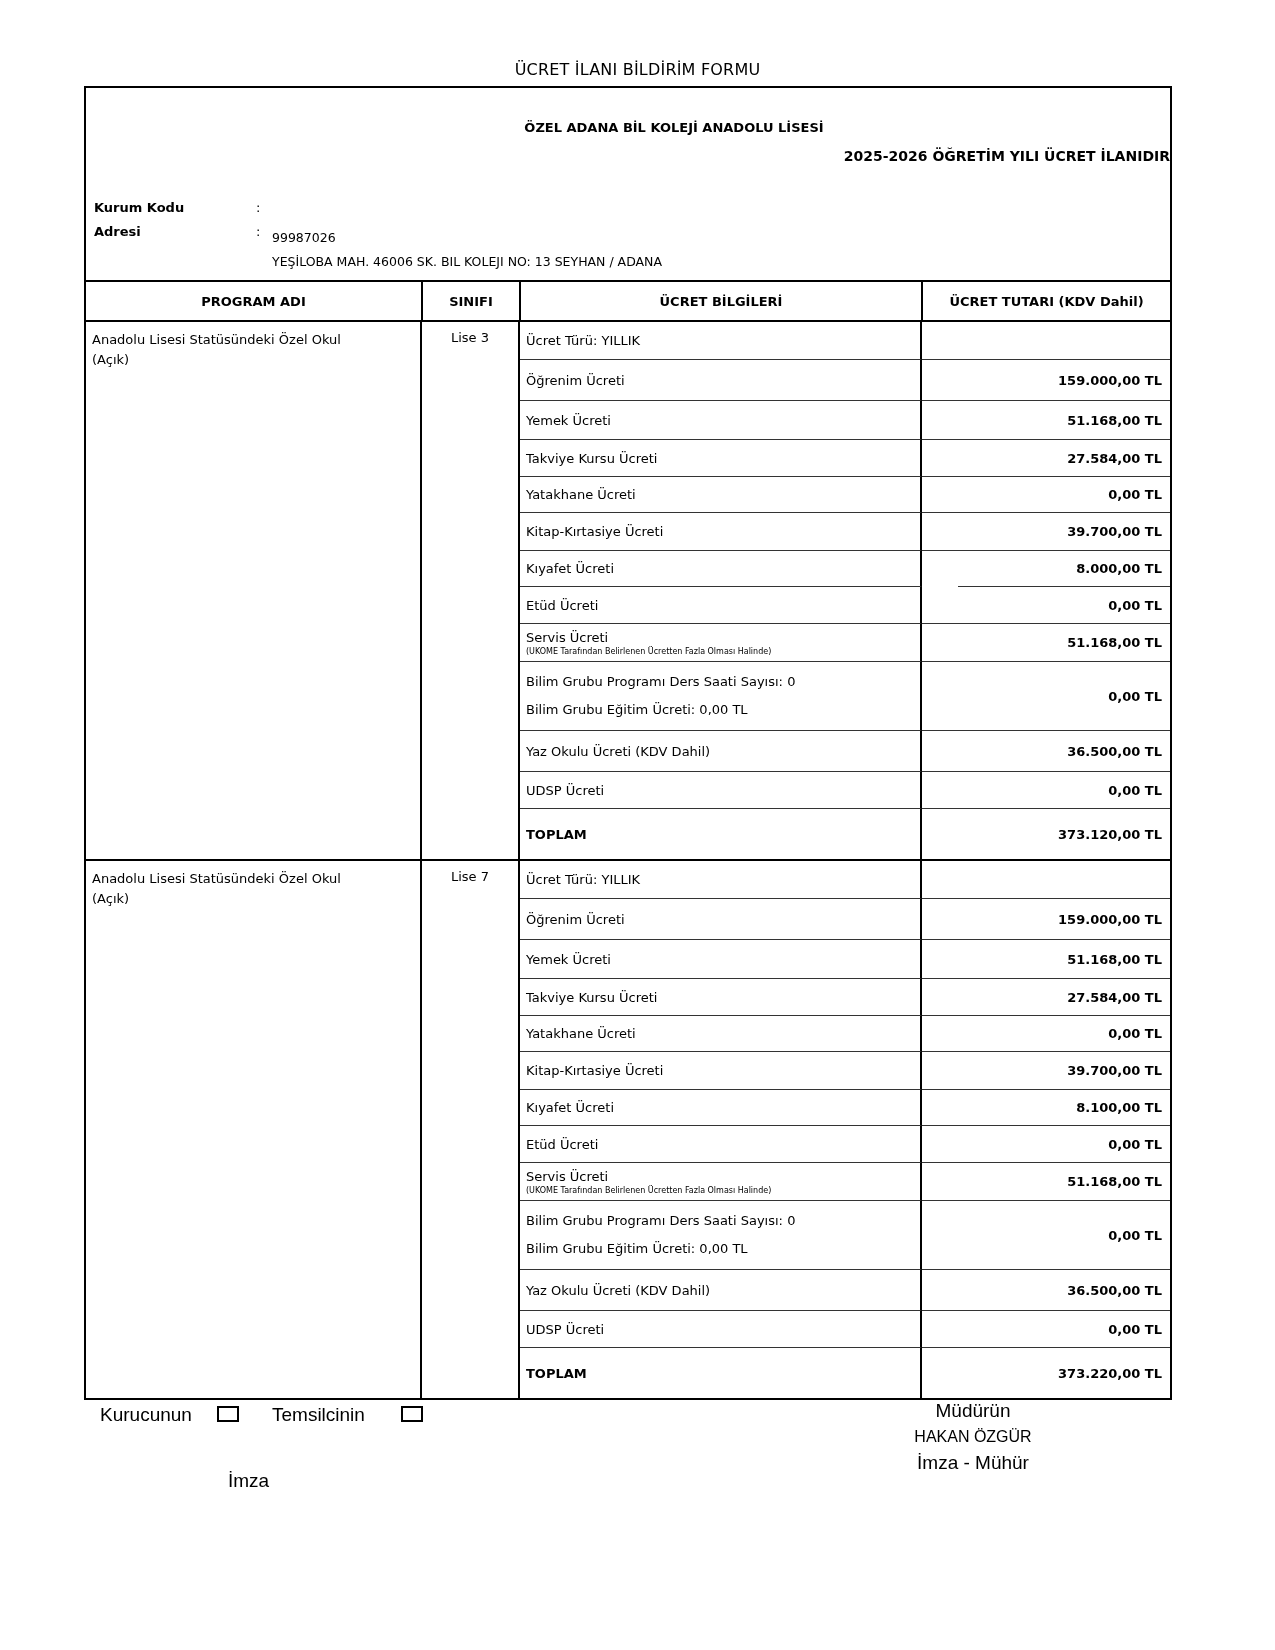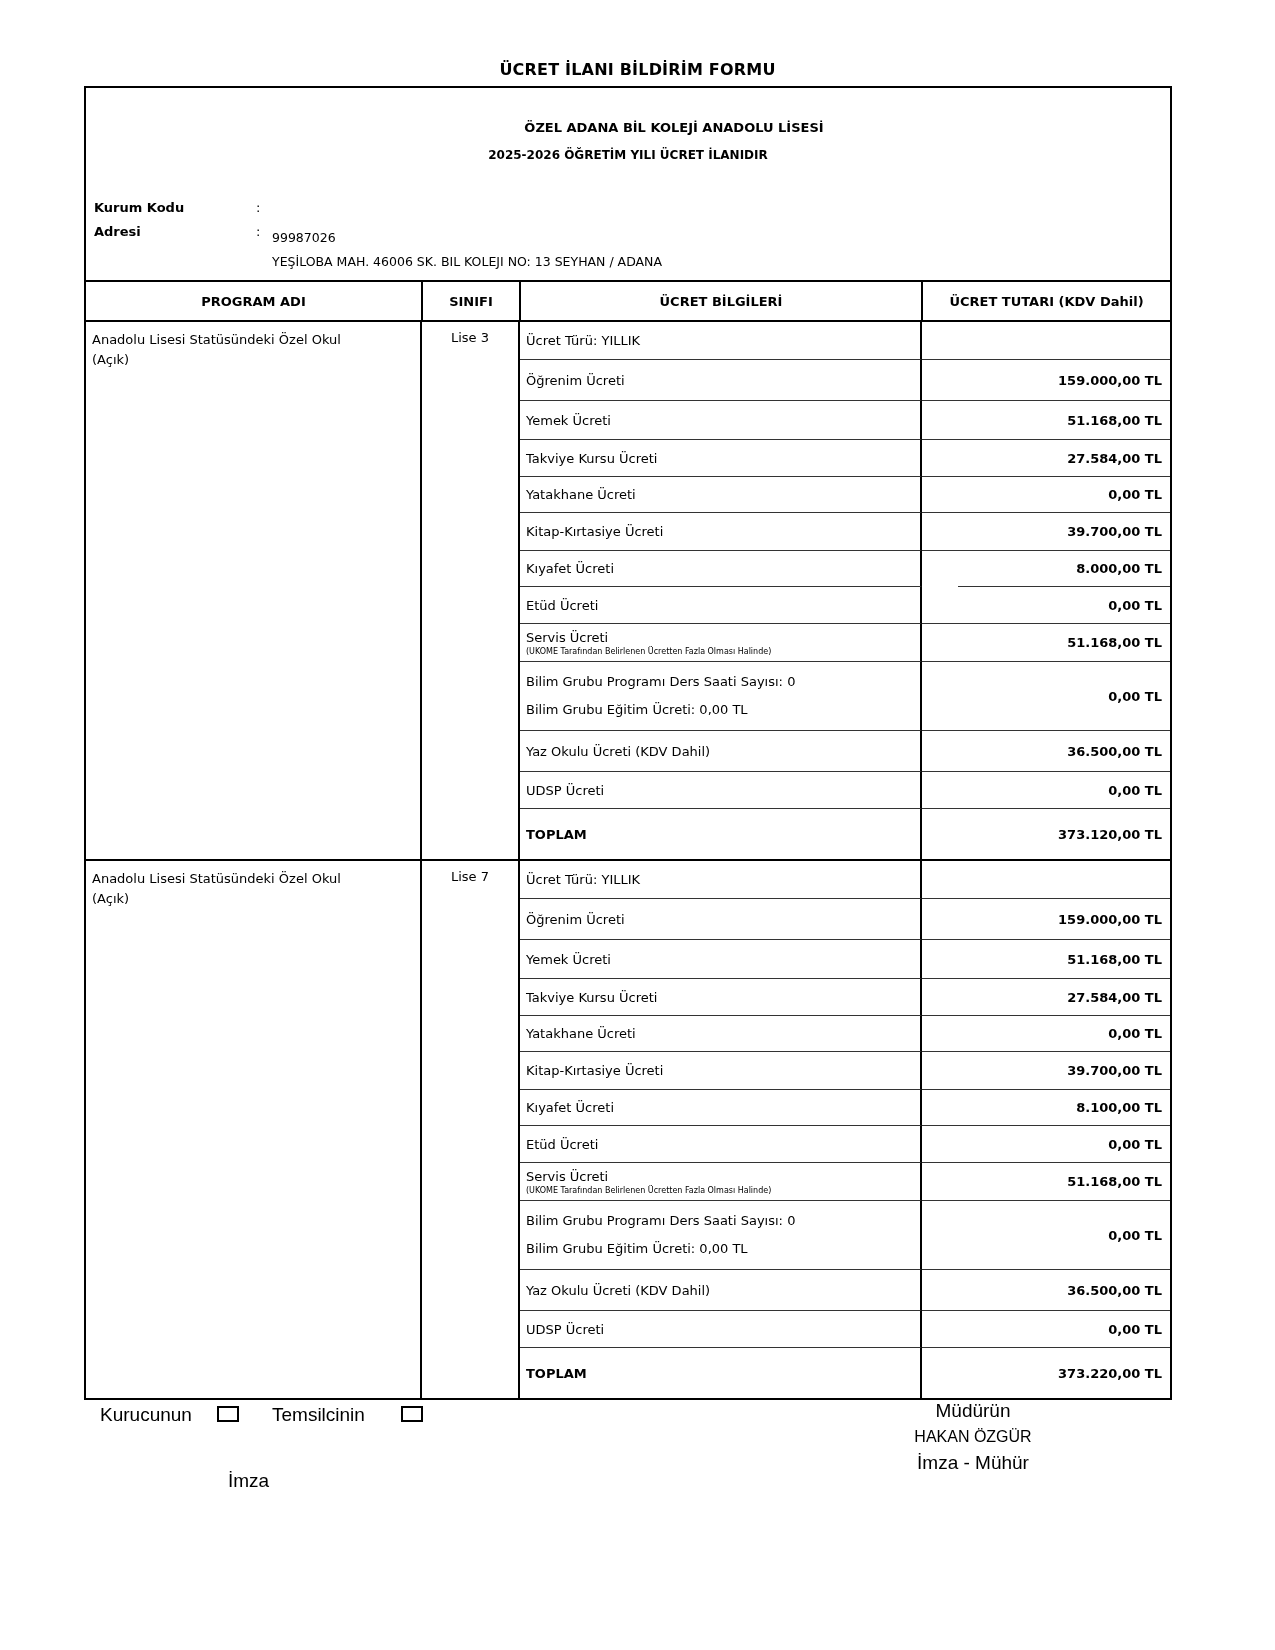--- a/index.html
+++ b/index.html
@@ -1,21 +1,21 @@
 <!DOCTYPE html>
 <html><head>
 <meta charset="utf-8">
 <style>
   html, body { margin: 0; padding: 0; background: #ffffff; }
   body { width: 1275px; height: 1650px; position: relative; font-family: "DejaVu Sans", sans-serif; color: #000; }
-  .title { position: absolute; top: 60px; left: 0; width: 1275px; text-align: center; font-weight: bold; font-size: 16px; letter-spacing: 0.2px; }
+  .title { position: absolute; top: 60px; left: 0; width: 1275px; text-align: center; font-weight: normal; font-size: 16px; letter-spacing: 0.2px; }
   .frame { position: absolute; left: 84px; top: 86px; width: 1088px; border: 2px solid #000; box-sizing: border-box; }
   .head { height: 192px; position: relative; border-bottom: 2px solid #000; }
   .school { position: absolute; top: 32px; width: 100%; text-align: center; font-weight: bold; font-size: 13px; margin-left: 46px; }
-  .year { position: absolute; top: 60px; width: 100%; text-align: center; font-weight: bold; font-size: 12px; }
+  .year { position: absolute; top: 60px; width: 100%; text-align: right; font-weight: bold; font-size: 14px; }
   .info { position: absolute; left: 8px; font-size: 13px; }
   .info .lbl { position: absolute; left: 0; font-weight: bold; width: 160px; }
   .info .sep { position: absolute; left: 162px; }
   .info .val { position: absolute; left: 178px; white-space: nowrap; font-size: 12.5px; margin-top: 30px; }
   table { border-collapse: collapse; width: 100%; table-layout: fixed; font-size: 13px; }
   th { height: 36px; font-weight: bold; font-size: 13px; border-bottom: 2px solid #000; border-right: 2px solid #000; text-align: center; }
   th:last-child, td.amt { border-right: none; }
   .block { border-bottom: 2px solid #000; }
   .block:last-child { border-bottom: none; }
   .fees { display: grid; grid-template-columns: 402px 1fr; }

